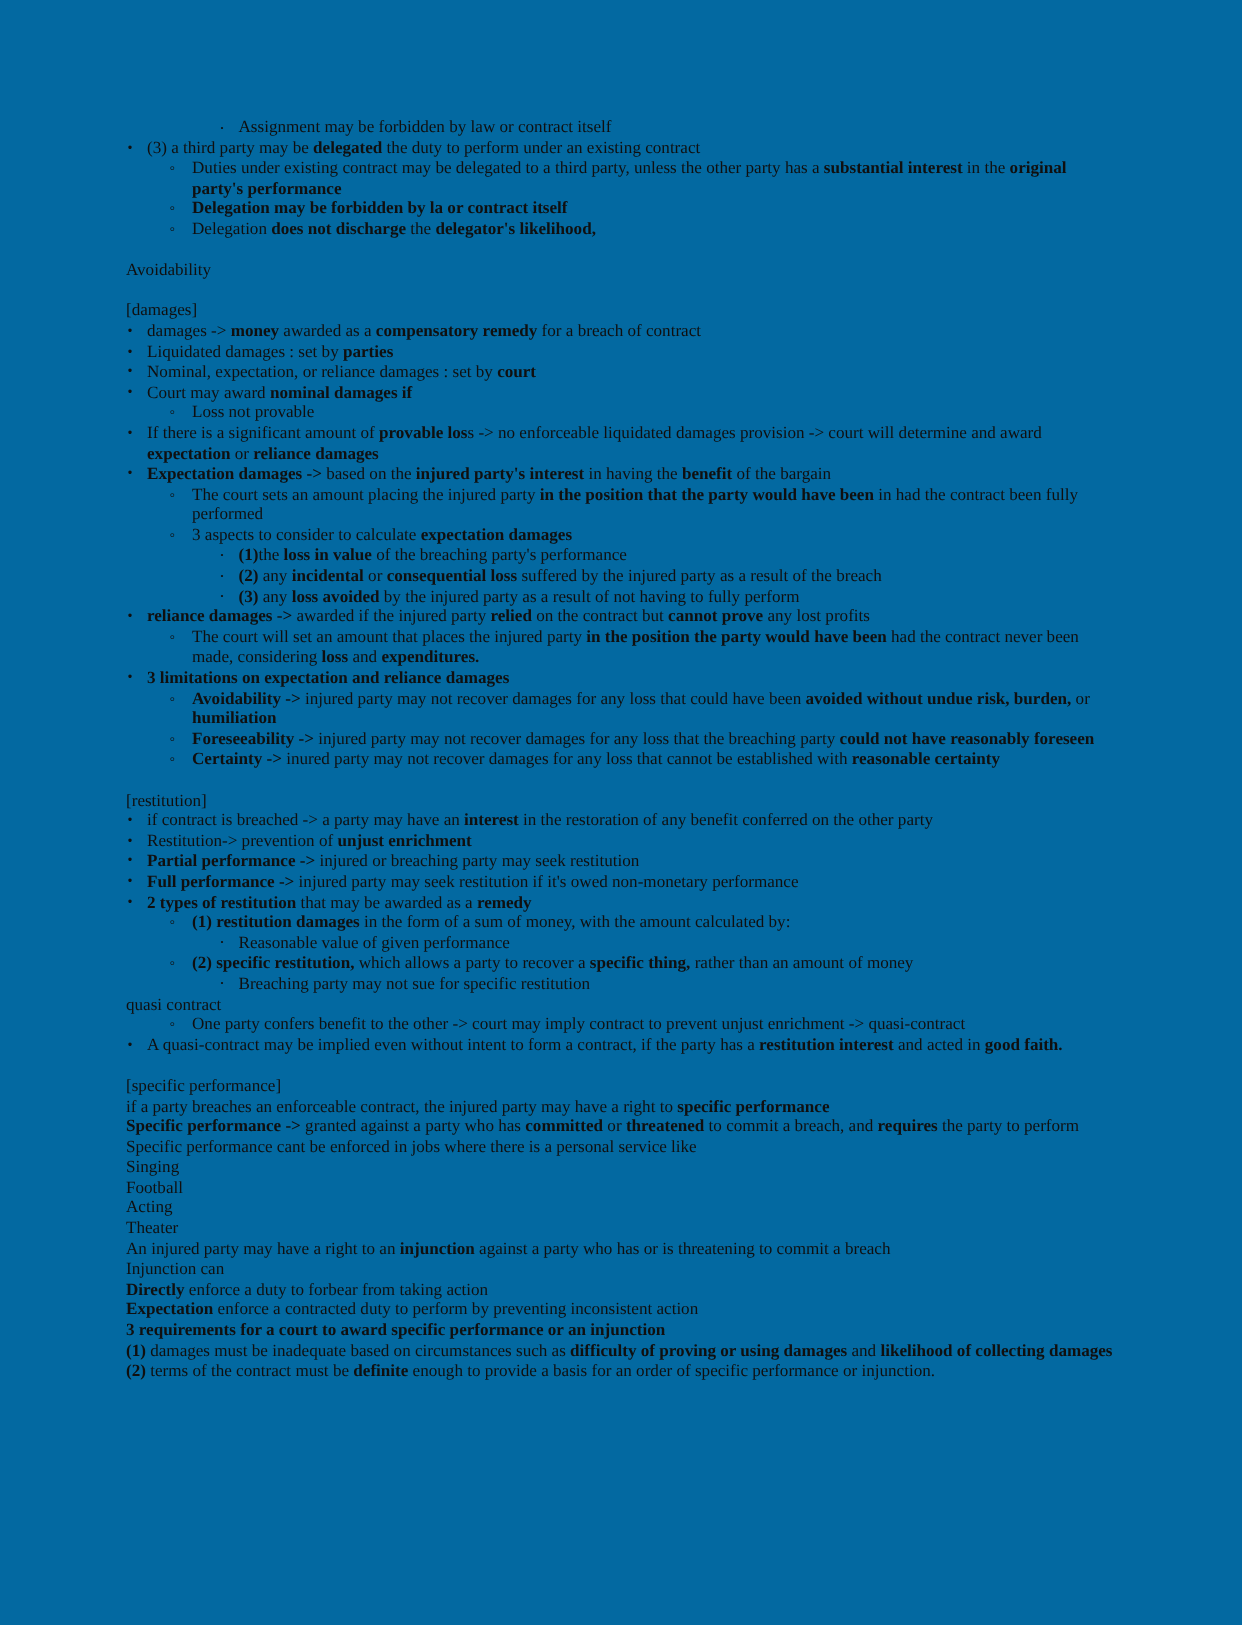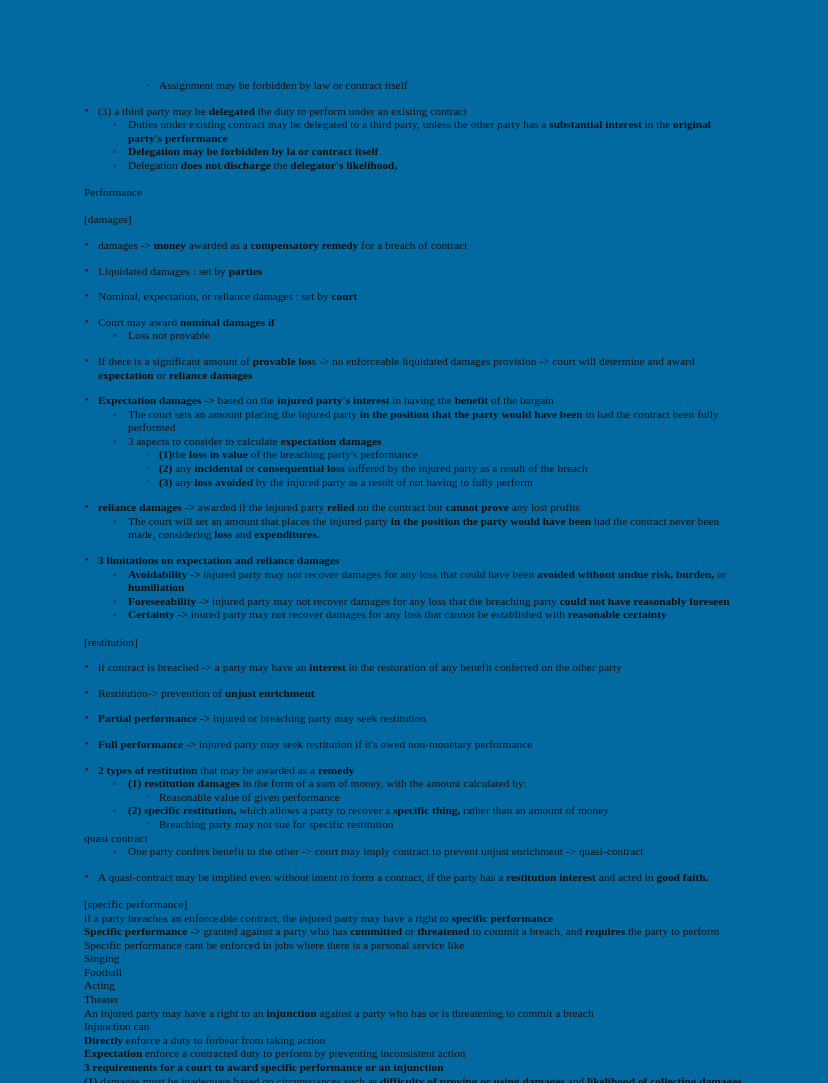--- a/index.html
+++ b/index.html
@@ -41,21 +41,20 @@
     line-height: 13.6px;
     text-align: left;
   }
 
   
   .plain { padding-left: 0; }
 
   
   .l1 {
     padding-left: 14px;
-    margin-top: 12px;
   }
   .l1::before {
     content: "\2022";
     position: absolute;
     left: 1px;
     top: 0;
     font-size: 9.5px;
     line-height: 13.6px;
   }
   
@@ -106,21 +105,21 @@
 <body>
 
 <div id="page">
   <div id="doc">
       <div class="ln l3">Assignment may be forbidden by law or contract itself</div>
       <div class="ln l1">(3) a third party may be <b>delegated</b> the duty to perform under an existing contract</div>
       <div class="ln l2">Duties under existing contract may be delegated to a third party, unless the other party has a <b>substantial interest</b> in the <b>original party's performance</b></div>
       <div class="ln l2"><b>Delegation may be forbidden by la or contract itself</b></div>
       <div class="ln l2">Delegation <b>does not discharge</b> the <b>delegator's likelihood,</b></div>
       <div class="gap"></div>
-      <div class="ln plain">Performance</div>
+      <div class="ln plain">Avoidability</div>
       <div class="gap"></div>
       <div class="ln plain">[damages]</div>
       <div class="ln l1">damages -&gt; <b>money</b> awarded as a <b>compensatory remedy</b> for a breach of contract</div>
       <div class="ln l1">Liquidated damages : set by <b>parties</b></div>
       <div class="ln l1">Nominal, expectation, or reliance damages : set by <b>court</b></div>
       <div class="ln l1">Court may award <b>nominal damages if</b></div>
       <div class="ln l2">Loss not provable</div>
       <div class="ln l1">If there is a significant amount of <b>provable los</b>s -&gt; no enforceable liquidated damages provision -&gt; court will determine and award <b>expectation</b> or <b>reliance damages</b></div>
       <div class="ln l1"><b>Expectation damages -&gt;</b> based on the <b>injured party's interest</b> in having the <b>benefit</b> of the bargain</div>
       <div class="ln l2">The court sets an amount placing the injured party <b>in the position that the party would have been</b> in had the contract been fully performed</div>

